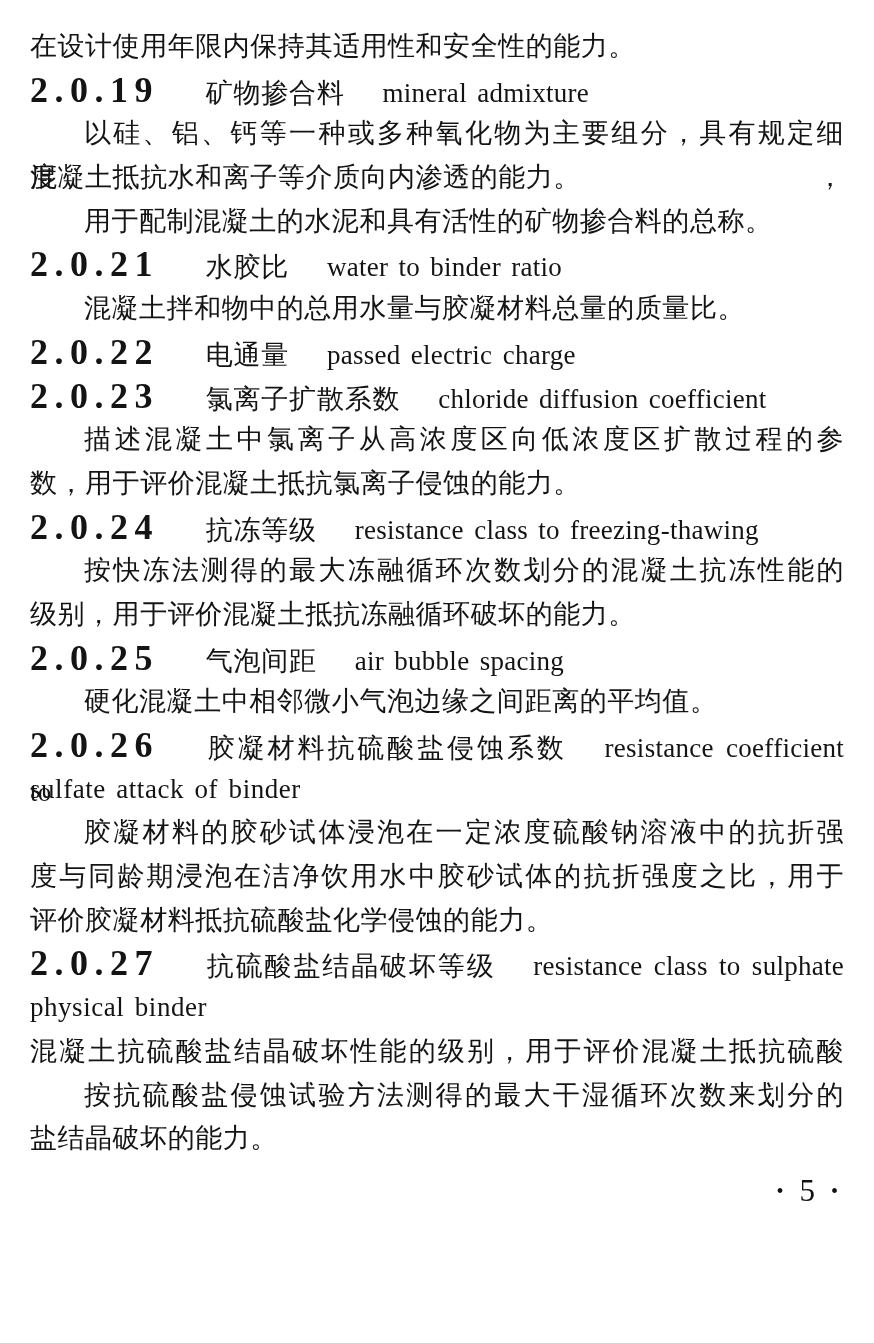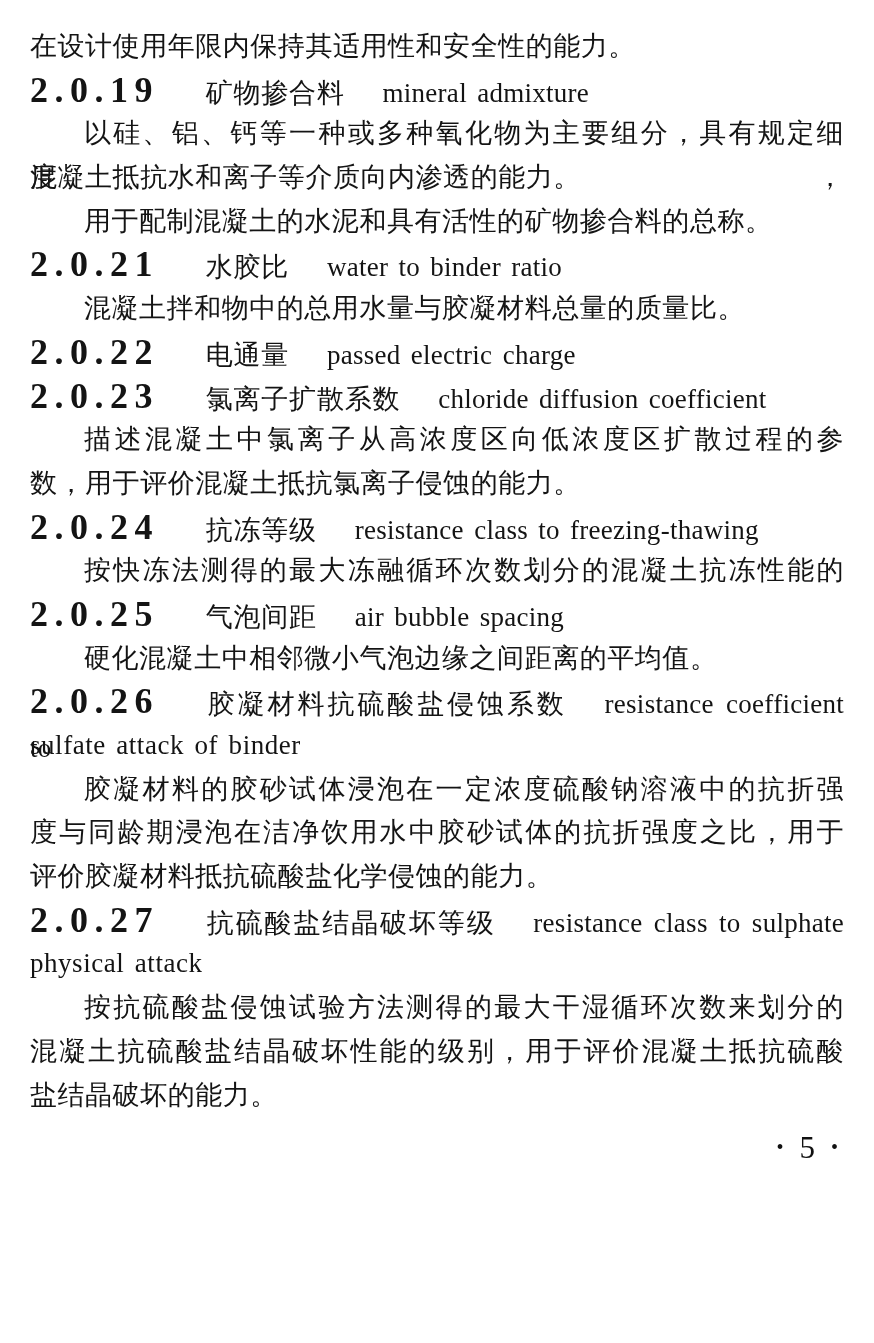--- a/index.html
+++ b/index.html
@@ -87,31 +87,32 @@
       <div class="line">混凝土抵抗水和离子等介质向内渗透的能力。</div>
       <div class="line indent">用于配制混凝土的水泥和具有活性的矿物掺合料的总称。</div>
       <div class="line"><span class="term-num">2.0.21</span><span class="term-zh">水胶比</span><span class="term-en">water to binder ratio</span></div>
       <div class="line indent">混凝土拌和物中的总用水量与胶凝材料总量的质量比。</div>
       <div class="line"><span class="term-num">2.0.22</span><span class="term-zh">电通量</span><span class="term-en">passed electric charge</span></div>
       <div class="line"><span class="term-num">2.0.23</span><span class="term-zh">氯离子扩散系数</span><span class="term-en">chloride diffusion coefficient</span></div>
       <div class="line indent justify">描述混凝土中氯离子从高浓度区向低浓度区扩散过程的参</div>
       <div class="line">数，用于评价混凝土抵抗氯离子侵蚀的能力。</div>
       <div class="line"><span class="term-num">2.0.24</span><span class="term-zh">抗冻等级</span><span class="term-en">resistance class to freezing-thawing</span></div>
       <div class="line indent justify">按快冻法测得的最大冻融循环次数划分的混凝土抗冻性能的</div>
+      <div class="line">级别，用于评价混凝土抵抗冻融循环破坏的能力。</div>
       <div class="line"><span class="term-num">2.0.25</span><span class="term-zh">气泡间距</span><span class="term-en">air bubble spacing</span></div>
       <div class="line indent">硬化混凝土中相邻微小气泡边缘之间距离的平均值。</div>
       <div class="line justify"><span class="term-num">2.0.26</span><span class="term-zh">胶凝材料抗硫酸盐侵蚀系数</span><span class="term-en">resistance coefficient to</span></div>
       <div class="line latin">sulfate attack of binder</div>
       <div class="line indent justify">胶凝材料的胶砂试体浸泡在一定浓度硫酸钠溶液中的抗折强</div>
       <div class="line justify">度与同龄期浸泡在洁净饮用水中胶砂试体的抗折强度之比，用于</div>
       <div class="line">评价胶凝材料抵抗硫酸盐化学侵蚀的能力。</div>
       <div class="line justify"><span class="term-num">2.0.27</span><span class="term-zh">抗硫酸盐结晶破坏等级</span><span class="term-en">resistance class to sulphate</span></div>
-      <div class="line latin">physical attack</div>
+      <div class="line latin">physical binder</div>
+      <div class="line justify">混凝土抗硫酸盐结晶破坏性能的级别，用于评价混凝土抵抗硫酸</div>
       <div class="line indent justify">按抗硫酸盐侵蚀试验方法测得的最大干湿循环次数来划分的</div>
-      <div class="line justify">混凝土抗硫酸盐结晶破坏性能的级别，用于评价混凝土抵抗硫酸</div>
       <div class="line">盐结晶破坏的能力。</div>
     </div>
   <div class="page-footer">
     <span class="dot">•</span>
     <span class="pgnum">5</span>
     <span class="dot">•</span>
   </div>
 </div>
 
 </body></html>

